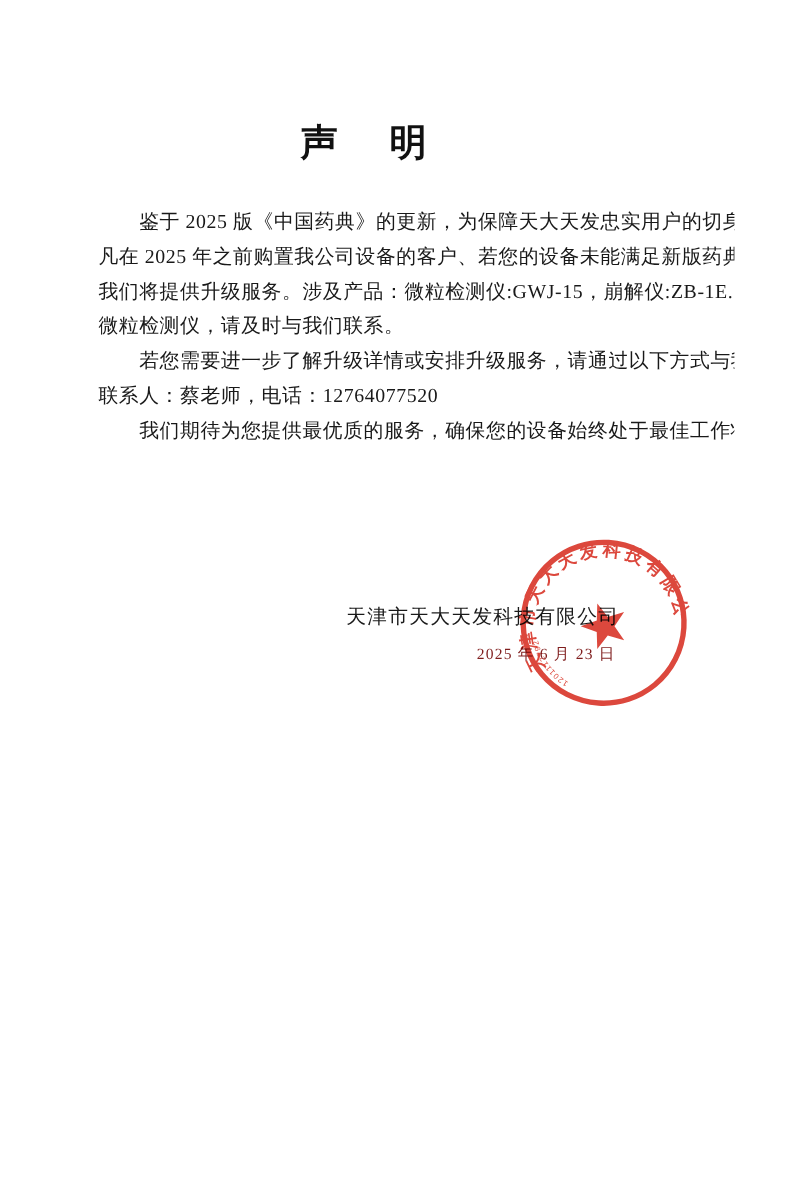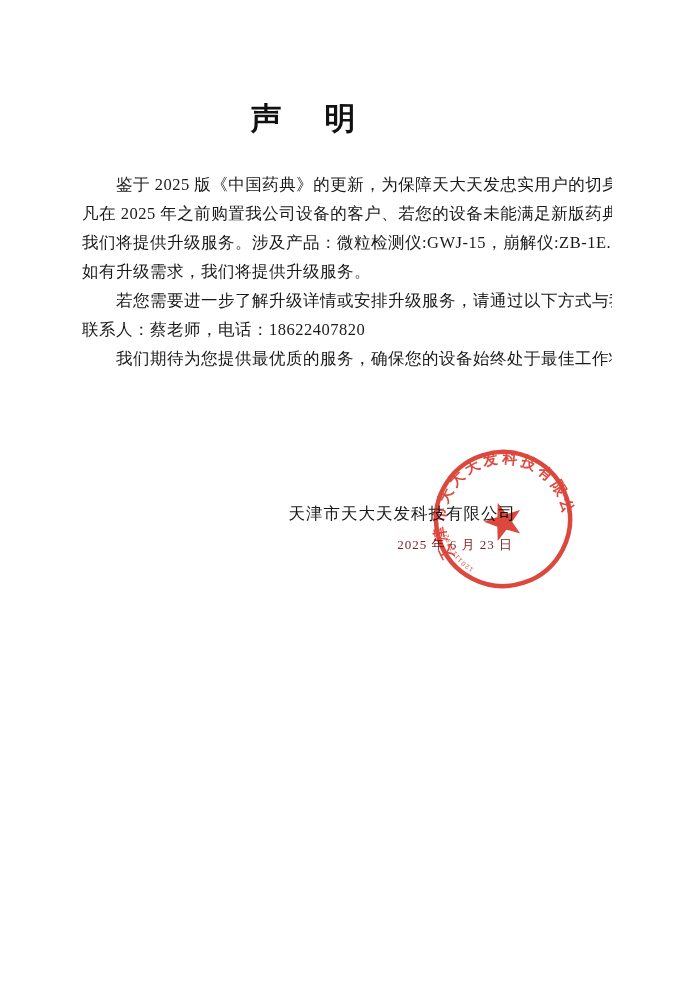--- a/index.html
+++ b/index.html
@@ -79,23 +79,23 @@
 <body>
 
 <div class="page">
 
   <div class="doc-title">声　明</div>
 
   <div class="body-text">
     <div class="body-line indent">鉴于 2025 版《中国药典》的更新，为保障天大天发忠实用户的切身利益，</div>
     <div class="body-line">凡在 2025 年之前购置我公司设备的客户、若您的设备未能满足新版药典的要求，</div>
     <div class="body-line">我们将提供升级服务。涉及产品：微粒检测仪:GWJ-15，崩解仪:ZB-1E.　ZBS-6E，</div>
-    <div class="body-line">如有升级需求，我们将提供升级服务。</div>
+    <div class="body-line">微粒检测仪，请及时与我们联系。</div>
     <div class="body-line indent">若您需要进一步了解升级详情或安排升级服务，请通过以下方式与我们联系：</div>
-    <div class="body-line">联系人：蔡老师，电话：18622407820</div>
+    <div class="body-line">联系人：蔡老师，电话：12764077520</div>
     <div class="body-line indent">我们期待为您提供最优质的服务，确保您的设备始终处于最佳工作状态，感</div>
   </div>
 
   <div class="signature-block">
     <div class="signature-company">天津市天大天发科技有限公司</div>
     <div class="signature-date">2025 年 6 月 23 日</div>
   </div>
 
   <svg class="company-seal" viewBox="0 0 150 150" xmlns="http://www.w3.org/2000/svg" aria-hidden="true">
     <g transform="rotate(-18 75 75)" fill="none">

